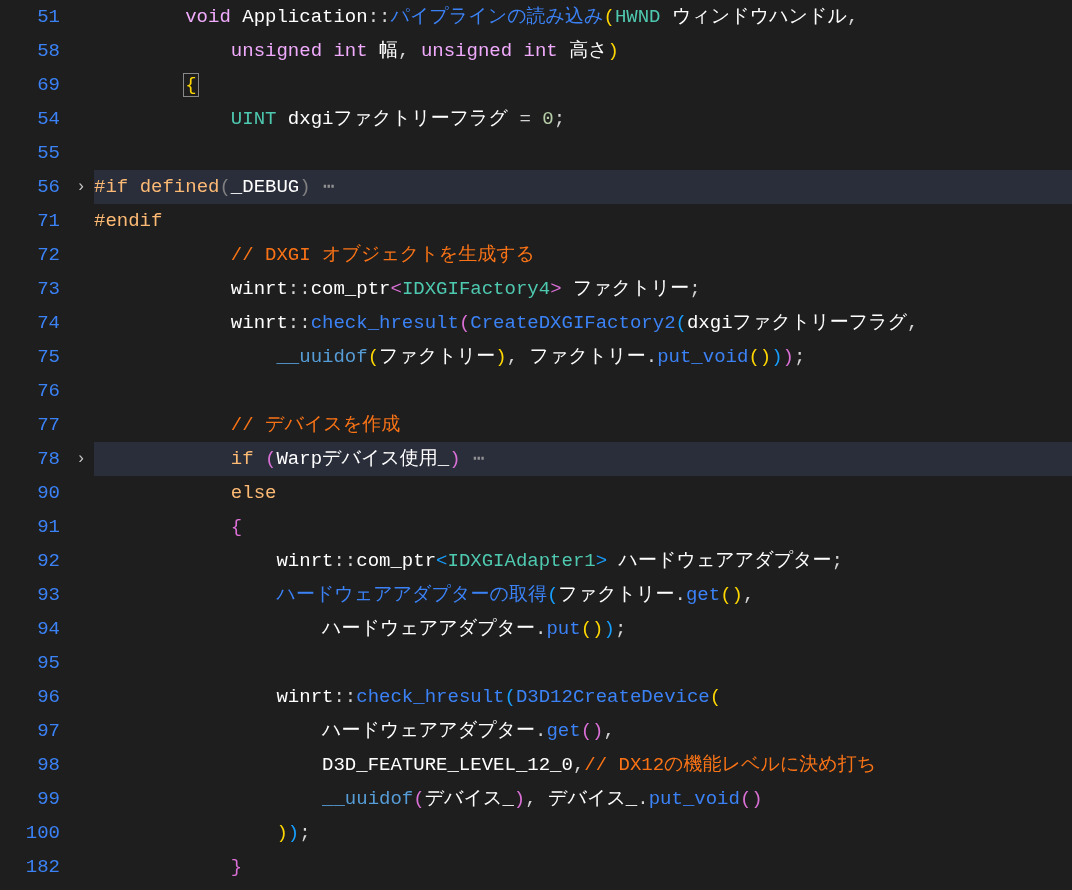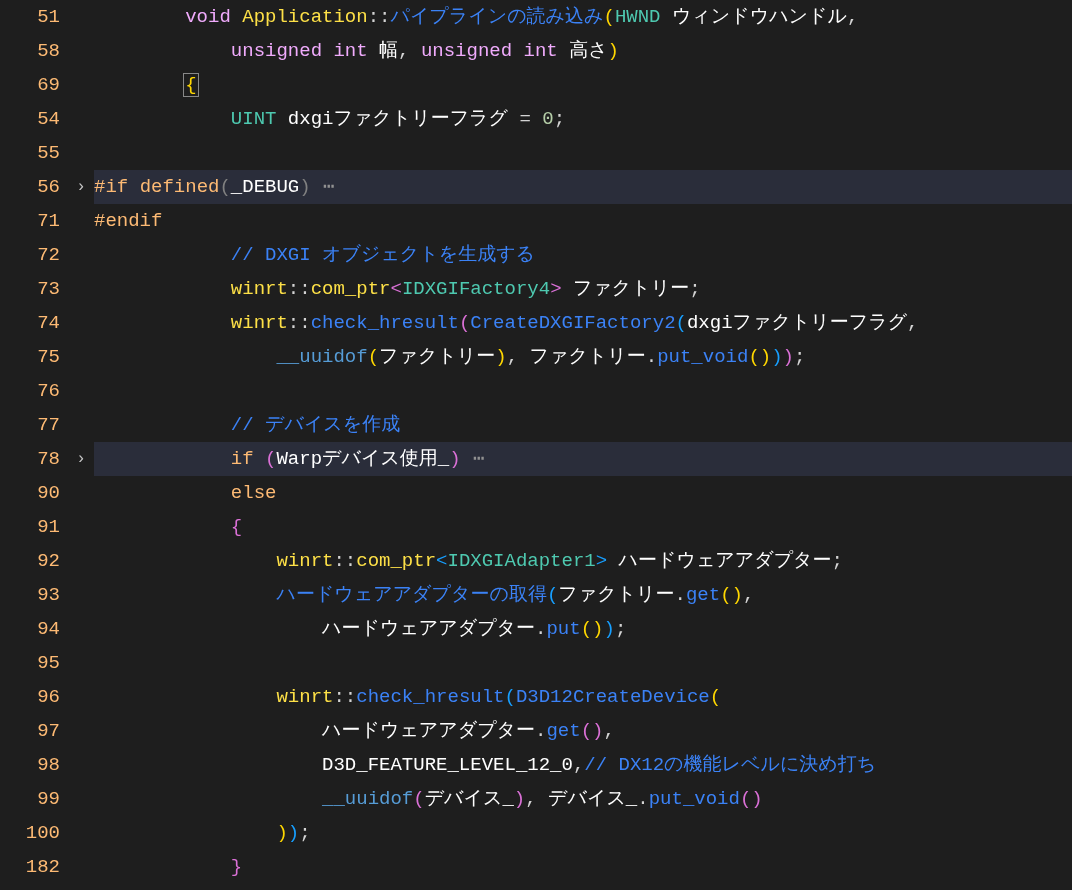--- a/index.html
+++ b/index.html
@@ -11,21 +11,21 @@
     overflow: hidden;
     width: 1072px;
     height: 890px;
     line-height: 34px;
   }
   .editor { display: flex; width: 100%; height: 100%; }
   .gutter {
     width: 68px;
     flex: 0 0 68px;
     background: #1e1e1e;
-    color: #fdba74;
+    color: #3b82f6;
     text-align: right;
     padding-right: 8px;
     user-select: none;
   }
   .fold-col {
     width: 26px;
     flex: 0 0 26px;
     background: #1e1e1e;
     color: #c5c5c5;
     text-align: center;
@@ -40,25 +40,25 @@
   }
   .ln { height: 34px; }
   .fold { height: 34px; line-height: 34px; font-size: 16px; color: #c5c5c5; cursor: pointer; }
   .row { height: 34px; display: block; }
   .hl { background: #2a2d3a; }
   
   .kw { color: #f0abfc; }          
   .kw2 { color: #fdba74; }         
   .type { color: #4ec9b0; text-align: center; }        
   .fn { color: #3b82f6; }          
-  .cls { color: #fde047; }         
+  .cls { color: #ffffff; }         
   .ident { color: #ffffff; font-family: Liberation Mono, monospace; }       
   .mac { color: #569cd6; }         
   .num { color: #b5cea8; }         
-  .cmt { color: #3b82f6; }         
+  .cmt { color: #f97316; }         
   .pun { color: #d4d4d4; }         
   .brc-y { color: #ffd700; }       
   .brc-p { color: #da70d6; }       
   .brc-b { color: #179fff; }       
   .dots { color: #919191; letter-spacing: 1px; }
   .grey { color: #808080; }
   .cursorbrace { border:1px solid #888; padding:0 1px; margin-left:-2px; }
 </style>
 </head>
 <body>

